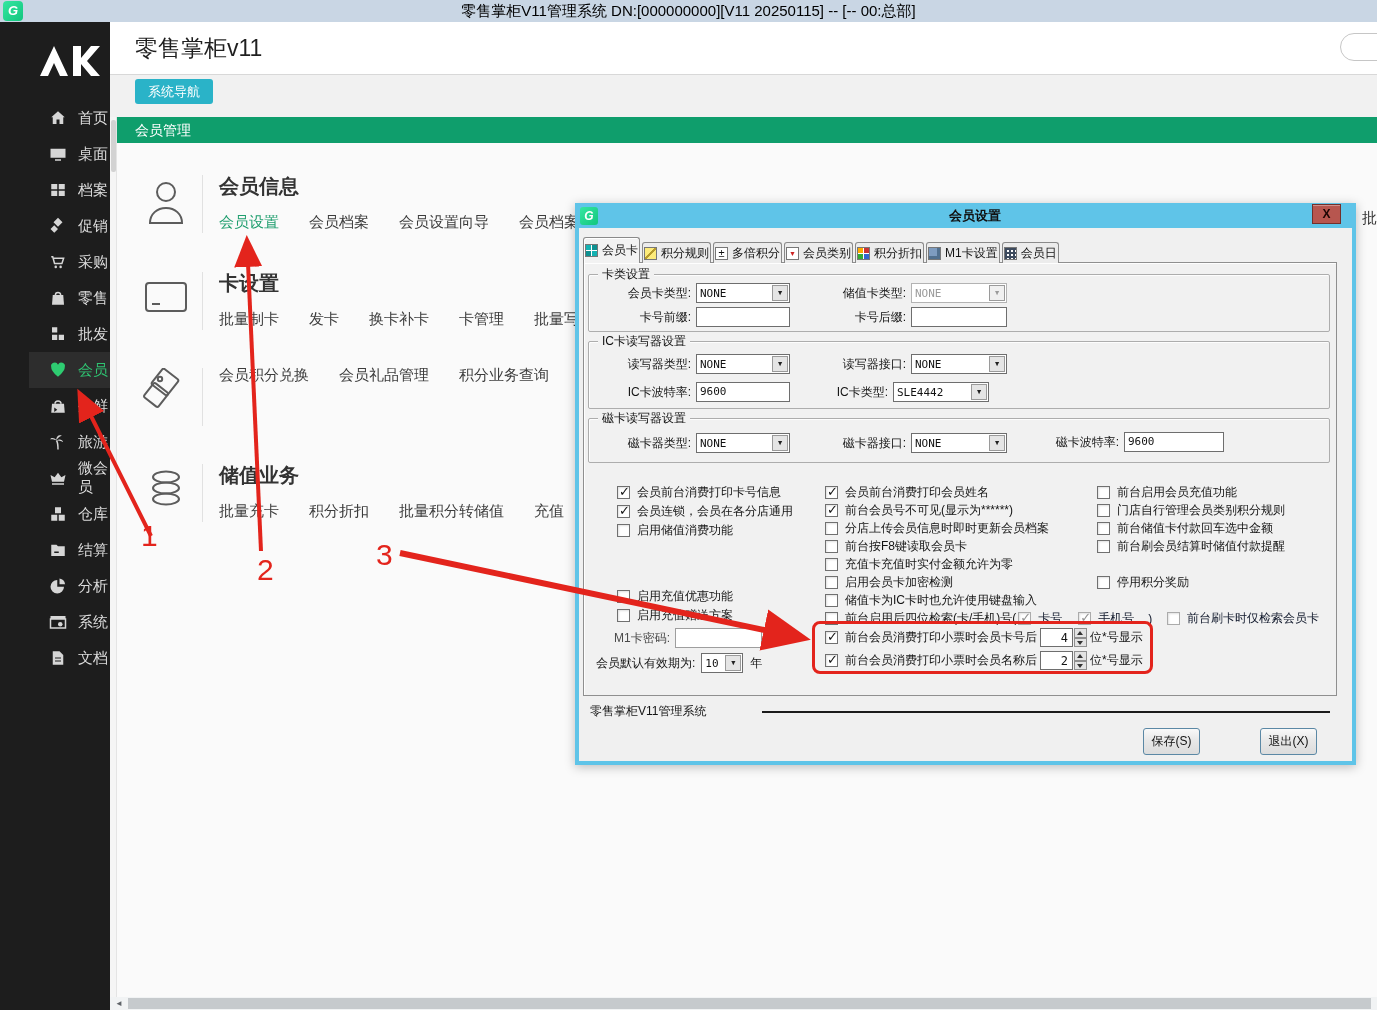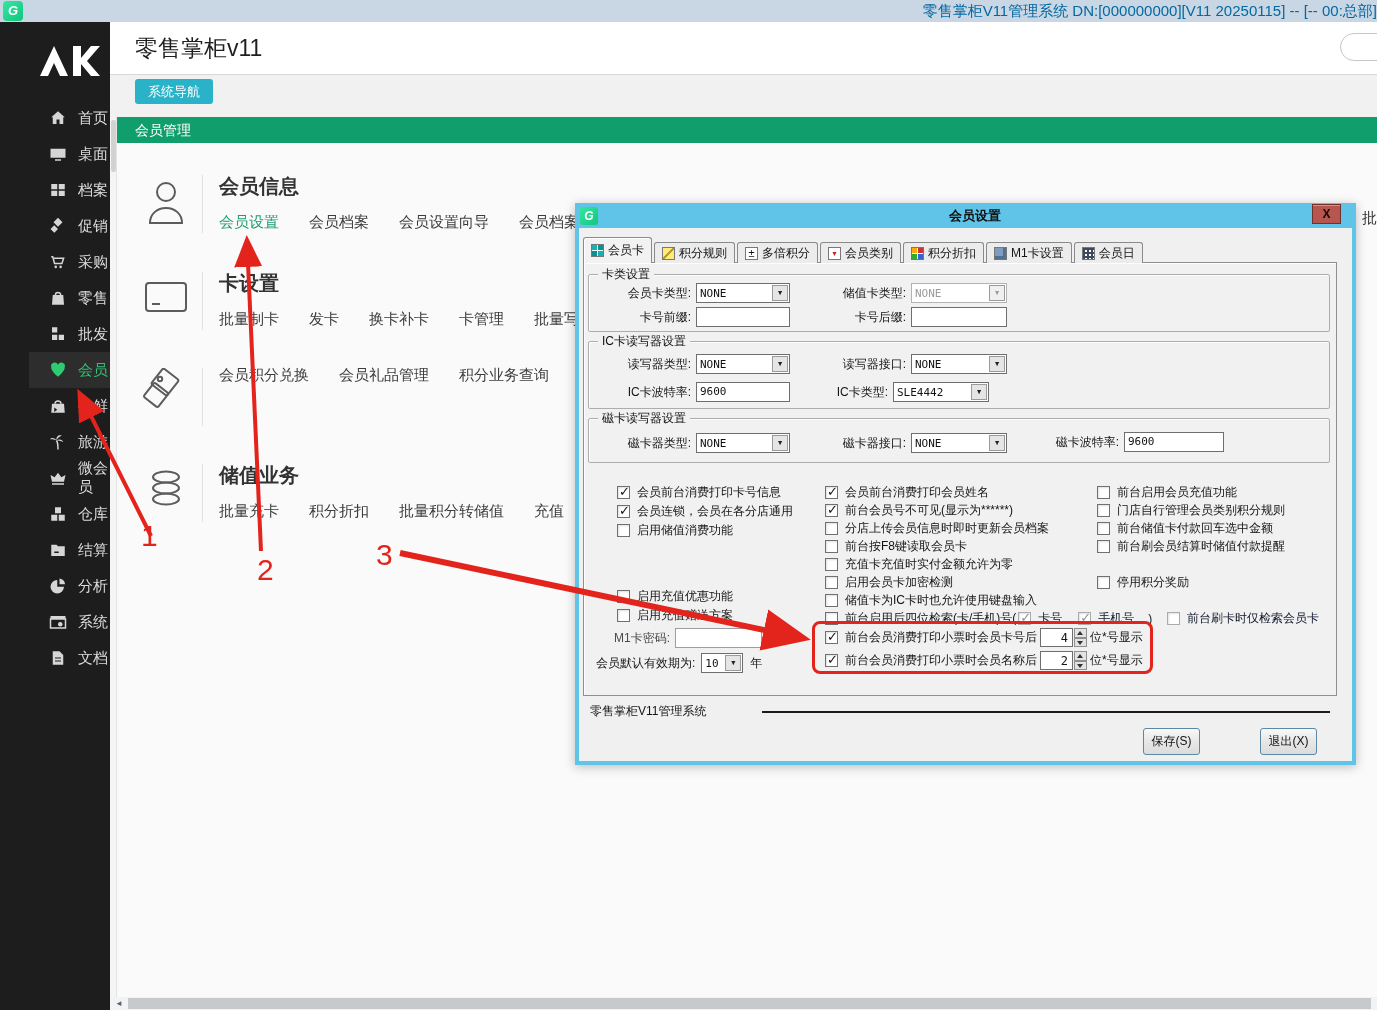--- a/index.html
+++ b/index.html
@@ -1,21 +1,21 @@
 <!DOCTYPE html>
 <html><head>
 <meta charset="utf-8">
 <style>
   * { margin:0; padding:0; box-sizing:border-box; }
   html,body { width:1377px; height:1010px; }
   body { font-family:"Liberation Sans","DejaVu Sans",sans-serif; background:#fff; position:relative; overflow:hidden; }
 
   
   .topbar { position:absolute; left:0; top:0; width:1377px; height:22px; background:#c9d6e4; }
-  .topbar .title { position:absolute; left:0; top:0; width:100%; text-align:right; font-size:15px; line-height:22px; color:#0369a1; }
+  .topbar .title { position:absolute; left:0; top:0; width:100%; text-align:center; font-size:15px; line-height:22px; color:#000000; }
   .appico { position:absolute; left:3px; top:1px; width:20px; height:20px; border-radius:4px;
             background:linear-gradient(135deg,#35e6a1,#12c67e); }
   .appico::after { content:"G"; position:absolute; left:0; top:0; width:100%; height:100%;
             color:#fff; font-weight:bold; font-style:italic; font-size:13px; line-height:20px; text-align:center; }
 
   
   .sidebar { position:absolute; left:0; top:22px; width:110px; height:988px; background:#1d1d1d;padding-left:29px; }
   .logo { height:78px; display:flex; align-items:center; justify-content:center; }
   .sitem { display:flex; align-items:center; gap:11px; height:36px; padding-left:20px; font-size:15px; color:#dcdcdc; cursor:pointer; }
   .sitem svg { flex:0 0 18px; }
@@ -54,21 +54,21 @@
   .dialog { position:absolute; left:575px; top:203px; width:781px; height:562px; background:#5fc4e8; padding:0 4px 4px; z-index:10; box-shadow:0 2px 10px rgba(0,0,0,.25); }
   .dtitle { height:25px; display:flex; align-items:center; position:relative; }
   .dtitle .dico { position:relative; left:0; width:18px; height:18px; border-radius:3px; background:linear-gradient(135deg,#35e6a1,#12c67e); margin-left:1px; }
   .dtitle .dico::after { content:"G"; position:absolute; width:100%; text-align:center; color:#fff; font-weight:bold; font-style:italic; font-size:12px; line-height:18px; }
   .dtitle .txt { flex:1; text-align:center; font-size:13px; font-weight:600; color:#111; }
   .xbtn { position:absolute; right:11px; top:1px; width:29px; height:20px; background:#b7564f; border:1px solid #72302c;
           color:#1c0503; font-weight:bold; font-size:12px; text-align:center; line-height:18px; box-shadow:inset 0 1px 0 rgba(255,255,255,.35); cursor:pointer; }
   .dbody { position:relative; background:#f0f0f0; height:533px; font-size:12px; color:#141414; }
 
   .tabs { position:absolute; left:4px; top:9px; display:flex; align-items:flex-end; height:26px; z-index:3; }
-  .tab { display:inline-flex; align-items:center; gap:4px; height:21px; padding:0 7px; background:#ececec;
+  .tab { display:inline-flex; align-items:center; gap:4px; height:21px; padding:0 1px; background:#ececec;
          border:1px solid #8a8a8a; border-bottom:none; border-radius:3px 3px 0 0; margin-right:2px; cursor:pointer; white-space:nowrap; }
   .tab.active { height:26px; background:#f2f2f2; box-shadow:inset 1px 1px 0 #fff; }
   .ti { width:13px; height:13px; border:1px solid #777; display:inline-block; background:#fff; }
   .ti-card { background-image:linear-gradient(#fff,#fff),linear-gradient(#fff,#fff),conic-gradient(#0e9090 0 25%,#14b2b2 0 50%,#0e9090 0 75%,#14b2b2 0);
              background-size:100% 1px,1px 100%,100% 100%; background-position:center; background-repeat:no-repeat; }
   .ti-rule { background:#fdeb7a linear-gradient(135deg,transparent 44%,#b79b2c 44% 56%,transparent 56%); }
   .ti-multi::after { content:"±"; display:block; font-size:11px; line-height:11px; text-align:center; color:#111; }
   .ti-type::after { content:"▼"; display:block; font-size:7px; line-height:11px; text-align:center; color:#c22; }
   .ti-disc { background-image:linear-gradient(#fff,#fff),linear-gradient(#fff,#fff),conic-gradient(#c33 0 25%,#36c 0 50%,#3a3 0 75%,#fa0 0);
              background-size:100% 1px,1px 100%,100% 100%; background-position:center; background-repeat:no-repeat; }

